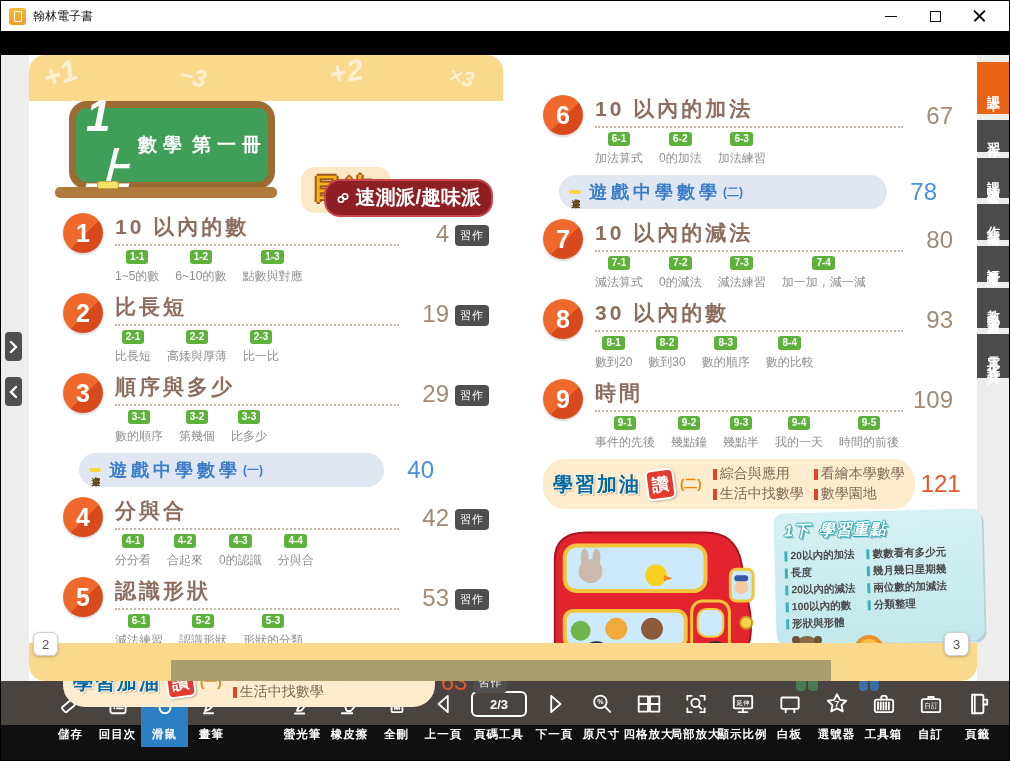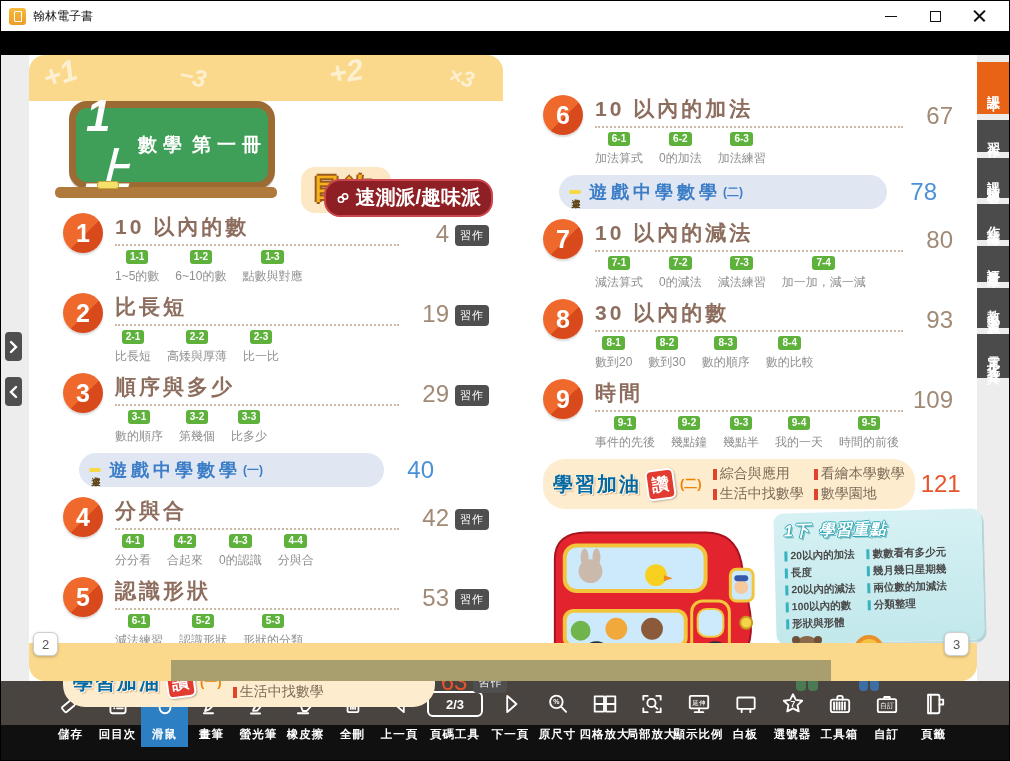--- a/index.html
+++ b/index.html
@@ -663,21 +663,21 @@
       </button>
       <button class="titem" style="border: none; background: transparent; cursor: default; font-family: Liberation Mono, monospace;">
         <div class="ticon">
           <svg width="26" height="26" viewBox="0 0 24 24">
             <path d="M5.5 18.5 L7 14.5 L16.5 5 L19 7.5 L9.5 17 Z"></path>
             <line x1="4.5" y1="20.5" x2="13" y2="20.5"></line>
           </svg>
         </div>
         <span class="tlabel">畫筆</span>
       </button>
-      <button class="titem" style="border: none; background: transparent; cursor: default;">
+      <button class="titem" style="border: none; background: transparent; cursor: default; margin-left: 44px;">
         <div class="ticon">
           <svg width="26" height="26" viewBox="0 0 24 24">
             <path d="M7 16.5 L14.5 6.5 L18 9.2 L10.5 18 L6.5 18.4 Z"></path>
             <line x1="13.5" y1="4.5" x2="19.5" y2="9.5"></line>
             <line x1="4.5" y1="20.8" x2="13" y2="20.8"></line>
           </svg>
         </div>
         <span class="tlabel">螢光筆</span>
       </button>
       <button class="titem" style="border: none; background: transparent; cursor: default;">

